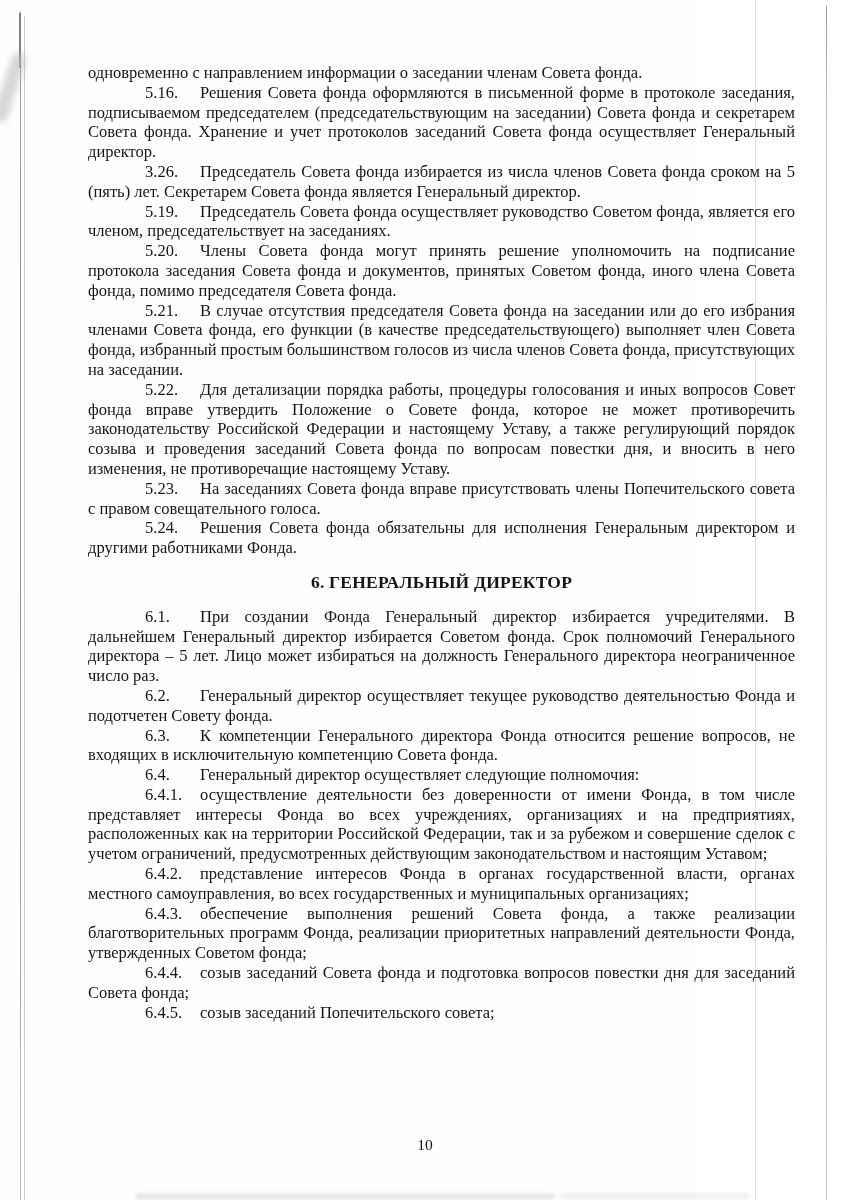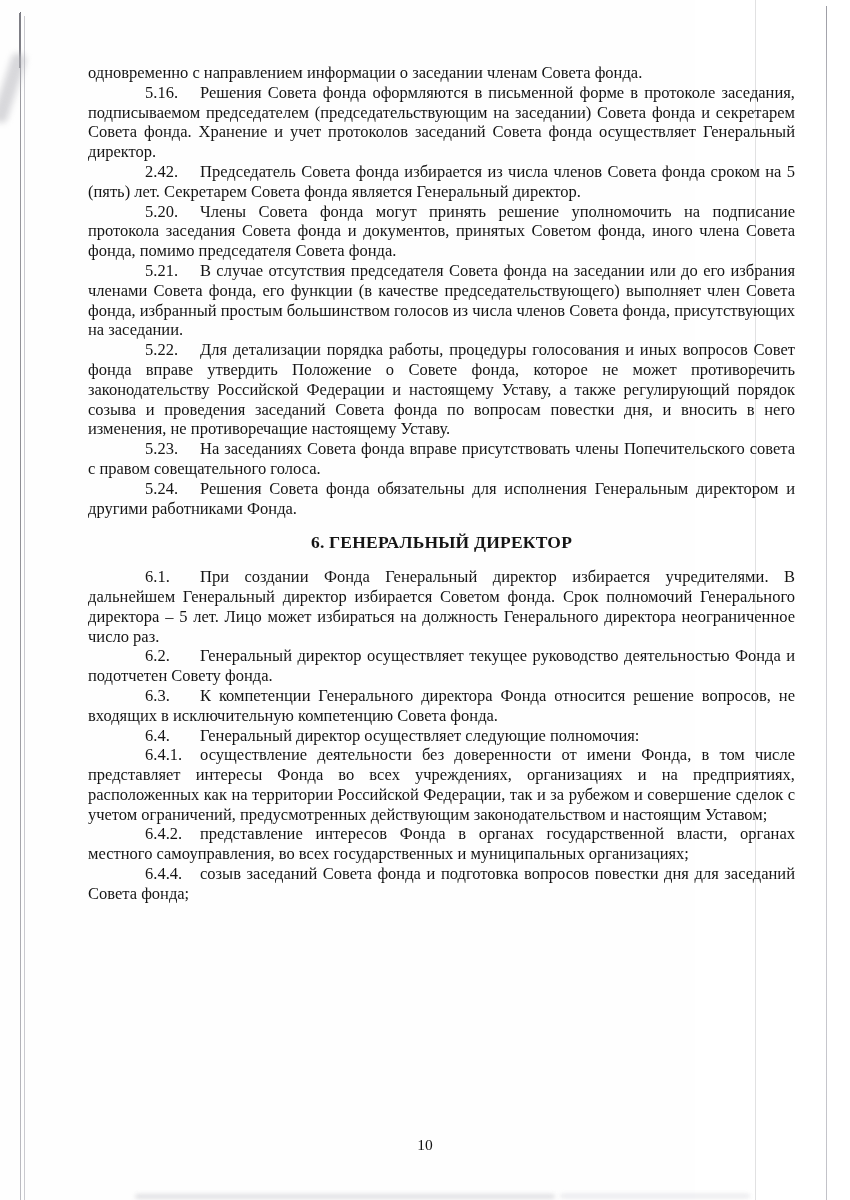--- a/index.html
+++ b/index.html
@@ -97,31 +97,34 @@
   <div class="scan-edge-left-dark"></div>
   <div class="scan-corner-smudge"></div>
   <div class="scan-line-right-faint"></div>
   <div class="scan-edge-right"></div>
   <div class="scan-bottom-smudge-a"></div>
   <div class="scan-bottom-smudge-b"></div>
 
   <div class="doc-body">
       <p class="para continuation"><span>одновременно с направлением информации о заседании членам Совета фонда.</span></p>
       <p class="para numbered"><span class="pnum">5.16.</span><span>Решения Совета фонда оформляются в письменной форме в протоколе заседания, подписываемом председателем (председательствующим на заседании) Совета фонда и секретарем Совета фонда. Хранение и учет протоколов заседаний Совета фонда осуществляет Генеральный директор.</span></p>
-      <p class="para numbered"><span class="pnum">2.42.</span><span>Председатель Совета фонда избирается из числа членов Совета фонда сроком на 5 (пять) лет. Секретарем Совета фонда является Генеральный директор.</span></p>
+      <p class="para numbered"><span class="pnum">3.26.</span><span>Председатель Совета фонда избирается из числа членов Совета фонда сроком на 5 (пять) лет. Секретарем Совета фонда является Генеральный директор.</span></p>
+      <p class="para numbered"><span class="pnum">5.19.</span><span>Председатель Совета фонда осуществляет руководство Советом фонда, является его членом, председательствует на заседаниях.</span></p>
       <p class="para numbered"><span class="pnum">5.20.</span><span>Члены Совета фонда могут принять решение уполномочить на подписание протокола заседания Совета фонда и документов, принятых Советом фонда, иного члена Совета фонда, помимо председателя Совета фонда.</span></p>
       <p class="para numbered"><span class="pnum">5.21.</span><span>В случае отсутствия председателя Совета фонда на заседании или до его избрания членами Совета фонда, его функции (в качестве председательствующего) выполняет член Совета фонда, избранный простым большинством голосов из числа членов Совета фонда, присутствующих на заседании.</span></p>
       <p class="para numbered"><span class="pnum">5.22.</span><span>Для детализации порядка работы, процедуры голосования и иных вопросов Совет фонда вправе утвердить Положение о Совете фонда, которое не может противоречить законодательству Российской Федерации и настоящему Уставу, а также регулирующий порядок созыва и проведения заседаний Совета фонда по вопросам повестки дня, и вносить в него изменения, не противоречащие настоящему  Уставу.</span></p>
       <p class="para numbered"><span class="pnum">5.23.</span><span>На заседаниях Совета фонда вправе присутствовать члены Попечительского совета с правом совещательного голоса.</span></p>
       <p class="para numbered"><span class="pnum">5.24.</span><span>Решения Совета фонда обязательны для исполнения Генеральным директором и другими работниками Фонда.</span></p>
       <h2 class="section-heading">6. ГЕНЕРАЛЬНЫЙ ДИРЕКТОР</h2>
       <p class="para numbered"><span class="pnum">6.1.</span><span>При создании Фонда Генеральный директор избирается учредителями. В дальнейшем Генеральный директор избирается Советом фонда. Срок полномочий Генерального директора – 5 лет. Лицо может избираться на должность Генерального директора неограниченное число раз.</span></p>
       <p class="para numbered"><span class="pnum">6.2.</span><span>Генеральный директор осуществляет текущее руководство деятельностью Фонда и подотчетен Совету фонда.</span></p>
       <p class="para numbered"><span class="pnum">6.3.</span><span>К компетенции Генерального директора Фонда относится решение вопросов, не входящих в исключительную компетенцию Совета фонда.</span></p>
       <p class="para numbered"><span class="pnum">6.4.</span><span>Генеральный директор осуществляет следующие полномочия:</span></p>
       <p class="para numbered"><span class="pnum">6.4.1.</span><span>осуществление деятельности без доверенности от имени Фонда, в том числе представляет интересы Фонда во всех учреждениях, организациях и на предприятиях, расположенных как на территории Российской Федерации, так и за рубежом и совершение сделок с учетом ограничений, предусмотренных действующим законодательством и настоящим Уставом;</span></p>
       <p class="para numbered"><span class="pnum">6.4.2.</span><span>представление интересов Фонда в органах государственной власти, органах местного самоуправления, во всех государственных и муниципальных организациях;</span></p>
+      <p class="para numbered"><span class="pnum">6.4.3.</span><span>обеспечение выполнения решений Совета фонда, а также реализации благотворительных программ Фонда, реализации приоритетных направлений деятельности Фонда, утвержденных Советом фонда;</span></p>
       <p class="para numbered"><span class="pnum">6.4.4.</span><span>созыв заседаний Совета фонда и подготовка вопросов повестки дня для заседаний Совета фонда;</span></p>
+      <p class="para numbered"><span class="pnum">6.4.5.</span><span>созыв заседаний Попечительского совета;</span></p>
     </div>
 
   <div class="page-number">10</div>
 
 </div>
 
 </body></html>

